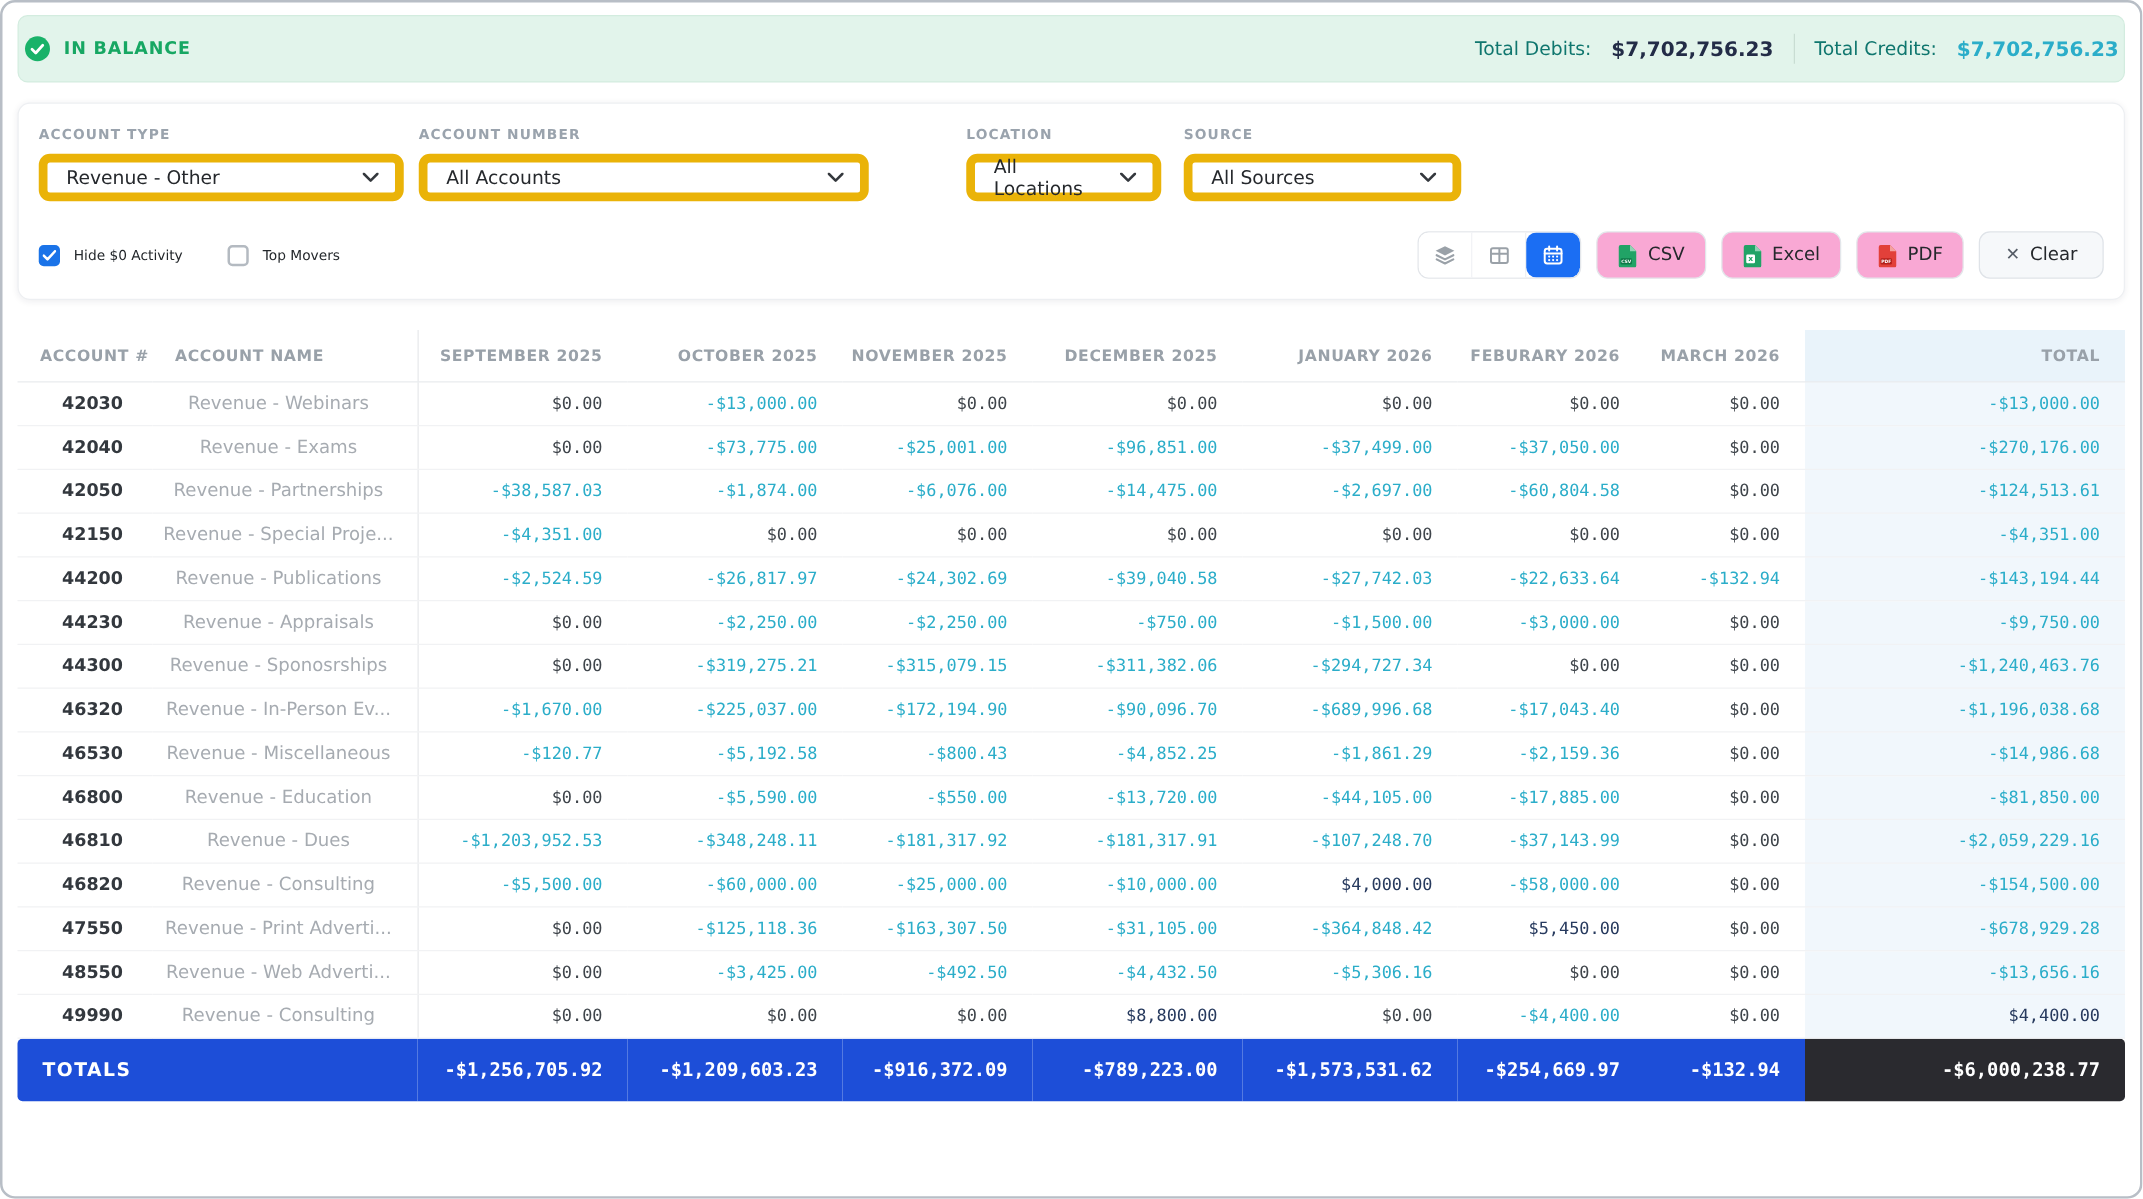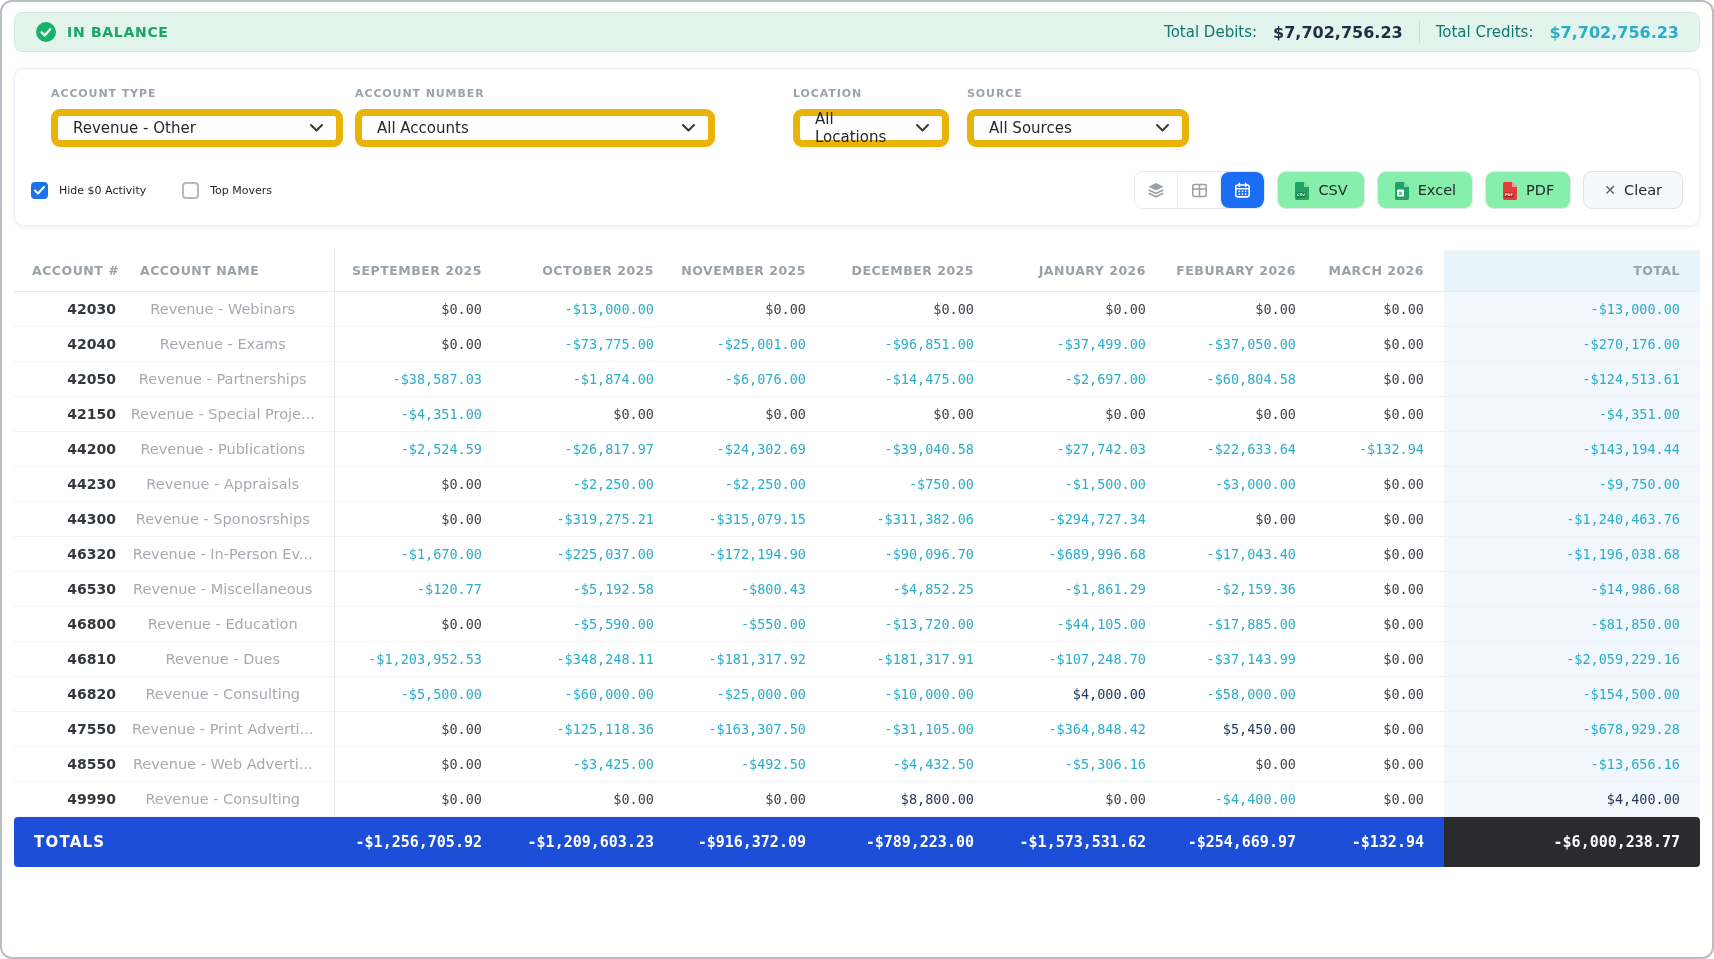--- a/index.html
+++ b/index.html
@@ -10,40 +10,40 @@
     color:#25282c;
   }
   .frame {
     width:1714px; height:959px;
     border:2px solid #b8bec6; border-radius:12px;
     padding:8px 12px; background:#fff; overflow:hidden;
   }
 
   
   .banner {
-    height:40px; background:#e2f4eb; border:1px solid #d3ecdf;
+    height:54px; background:#e2f4eb; border:1px solid #d3ecdf;
     border-radius:8px; display:flex; align-items:center;
-    padding:0 20px; margin-top:2px;
+    padding:0 4px; margin-top:2px;
   }
   .banner-left { display:flex; align-items:center; gap:10px; }
   .status-text { color:#17a763; font-weight:bold; font-size:14px; letter-spacing:.7px; }
   .banner-right { margin-left:auto; display:flex; align-items:center; gap:16px; font-size:15px; }
   .totals-label { color:#0f766e; }
   .debits-value { color:#232c47; font-weight:bold; font-size:16px; }
   .credits-value { color:#2badc9; font-weight:bold; font-size:16px; }
   .v-divider { width:1px; height:24px; background:#c9ddd3; }
 
   
   .filter-card {
     margin-top:16px; background:#fff;
     border:1px solid #edeff2; border-radius:10px;
     box-shadow:0 1px 5px rgba(25,35,55,.07);
     padding:18px 16px 16px;
   }
-  .filters-row { display:flex; align-items:flex-start;margin-left:20px; }
+  .filters-row { display:flex; align-items:flex-start; }
   .filter-group .f-label {
     display:block; font-size:11px; font-weight:bold; color:#9aa3ad;
     letter-spacing:.9px; margin-bottom:9px;
   }
   .select {
     height:38px; border:7px solid #eab308; border-radius:9px; background:#fff;
     display:flex; align-items:center; justify-content:space-between;
     padding:0 13px 0 15px; font-size:15px; color:#25282c; cursor:pointer;
   }
   .fg-type   { width:292px; margin-right:12px; }
@@ -64,41 +64,41 @@
     display:flex; border:1px solid #e3e6ea; border-radius:9px;
     overflow:hidden; height:38px; background:#fff;
   }
   .view-seg {
     width:43px; display:flex; align-items:center; justify-content:center;
     color:#9aa1a8; border-right:1px solid #eef0f3; cursor:pointer; background:#fff;
   }
   .view-seg:last-child { border-right:none; }
   .view-seg.active { background:#1b6ef3; color:#fff; border-radius:8px; }
   .btn {
-    height:38px; border:1px solid #e3e6ea; border-radius:9px; background:#86efac;
+    height:38px; border:1px solid #e3e6ea; border-radius:9px; background:#f9a8d4;
     display:flex; align-items:center; gap:8px; padding:0 16px;
     font-size:14.5px; color:#25282c; cursor:pointer;
   }
   .btn.clear { background:#f6f8fa; border-color:#dfe3e8; padding:0 20px; }
   .x-glyph { color:#555c66; font-size:14px; }
 
   
   .table-wrap { margin-top:24px; }
   table { width:100%; border-collapse:collapse; table-layout:fixed; }
   thead th {
     color:#99a1a9; font-weight:bold; font-size:12.5px; letter-spacing:.5px;
     padding:13px 20px 13px 0; text-align:right;
     border-bottom:1px solid #e9ebee; background:#fff; white-space:nowrap;
   }
   thead th.left { text-align:left; padding-left:18px; padding-right:6px; }
   thead th.total-col { background:#e9f3fa; }
   th.sep-r, td.sep-r { border-right:1px solid #e7e9ec; }
 
   tbody td { padding:9px 20px 9px 0; border-bottom:1px solid #f1f2f4; background:#fff; }
-  td.acct { font-weight:bold; color:#33383e; font-size:14px; text-align:right; padding-left:18px; padding-right:6px; }
+  td.acct { font-weight:bold; color:#33383e; font-size:14px; text-align:center; padding-left:18px; padding-right:6px; }
   td.name { color:#a6abb1; font-size:14.5px; text-align:center; padding-right:10px; white-space:nowrap; overflow:hidden; }
   td.money {
     font-family:"DejaVu Sans Mono","Liberation Mono",monospace;
     font-size:13.5px; text-align:right; white-space:nowrap;
   }
   td.total-cell { background:#f1f7fc; }
   .neg  { color:#2badc9; }
   .zero { color:#3f454b; }
   .pos  { color:#273a5e; }
 

